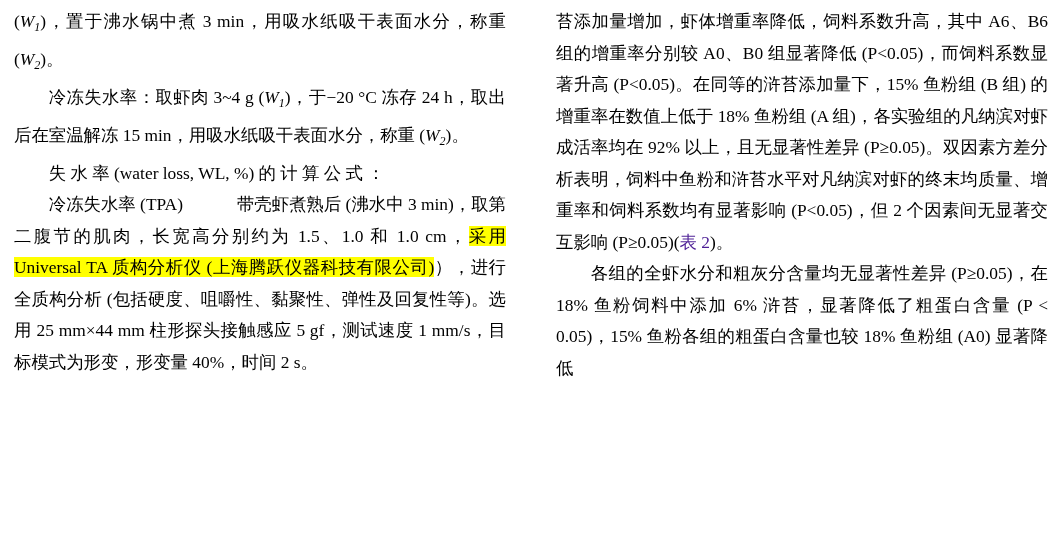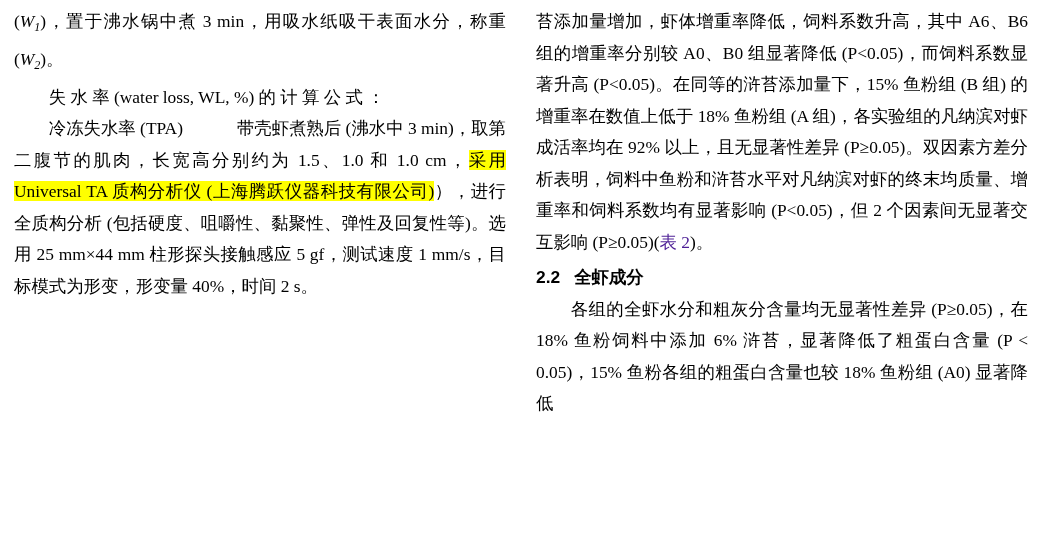--- a/index.html
+++ b/index.html
@@ -14,21 +14,21 @@
     color: #000000;
     overflow: hidden;
   }
   .page {
     position: relative;
     width: 1059px;
     height: 386px;
     box-sizing: border-box;
     padding: 6px 14px 0 14px;
     display: flex;
-    gap: 30px;
+    gap: 50px;
   }
   .column {
     width: 492px;
     flex: 0 0 492px;
   }
   .para {
     font-size: 17.4px;
     line-height: 31.5px;
     text-align: justify;
     text-justify: inter-ideograph;
@@ -74,34 +74,31 @@
 </style>
 </head>
 <body>
 
 <div class="page">
 
   <div class="column">
 
     <p class="para hang"><span>(</span><span class="ital">W</span><span class="sub">1</span><span>)，置于沸水锅中煮 3 min，用吸水纸吸干表面水分，称重 (</span><span class="ital">W</span><span class="sub">2</span><span>)。</span></p>
 
+    <p class="para indent"><span>冷冻失水率：取虾肉 3~4 g (</span><span class="ital">W</span><span class="sub">1</span><span>)，于−20 °C 冻存 24 h，取出后在室温解冻 15 min，用吸水纸吸干表面水分，称重 (</span><span class="ital">W</span><span class="sub">2</span><span>)。</span></p>
 
     <p class="para indent"><span>失 水 率 (water loss, WL, %) 的 计 算 公 式 ：</span></p>
 
 
     <p class="para indent"><span>冷冻失水率 (TPA)</span><span class="gap-wide"></span><span>带壳虾煮熟后 (沸水中 3 min)，取第二腹节的肌肉，长宽高分别约为 1.5、1.0 和 1.0 cm，</span><span class="hl">采用 Universal TA 质构分析仪 (上海腾跃仪器科技有限公司)</span><span>），进行全质构分析 (包括硬度、咀嚼性、黏聚性、弹性及回复性等)。选用 25 mm×44 mm 柱形探头接触感应 5 gf，测试速度 1 mm/s，目标模式为形变，形变量 40%，时间 2 s。</span></p>
 
   </div>
 
   <div class="column">
 
     <p class="para hang"><span>苔添加量增加，虾体增重率降低，饲料系数升高，其中 A6、B6 组的增重率分别较 A0、B0 组显著降低 (P&lt;0.05)，而饲料系数显著升高 (P&lt;0.05)。在同等的浒苔添加量下，15% 鱼粉组 (B 组) 的增重率在数值上低于 18% 鱼粉组 (A 组)，各实验组的凡纳滨对虾成活率均在 92% 以上，且无显著性差异 (P≥0.05)。双因素方差分析表明，饲料中鱼粉和浒苔水平对凡纳滨对虾的终末均质量、增重率和饲料系数均有显著影响 (P&lt;0.05)，但 2 个因素间无显著交互影响 (P≥0.05)(</span><span class="blue">表 2</span><span>)。</span></p>
 
-    <div class="section-head">
-      <span class="section-num">2.2</span>
-      <span>全虾成分</span>
-    </div>
 
     <p class="para indent"><span>各组的全虾水分和粗灰分含量均无显著性差异 (P≥0.05)，在18% 鱼粉饲料中添加 6% 浒苔，显著降低了粗蛋白含量 (P &lt; 0.05)，15% 鱼粉各组的粗蛋白含量也较 18% 鱼粉组 (A0) 显著降低</span></p>
 
   </div>
 
 </div>
 
 </body></html>

